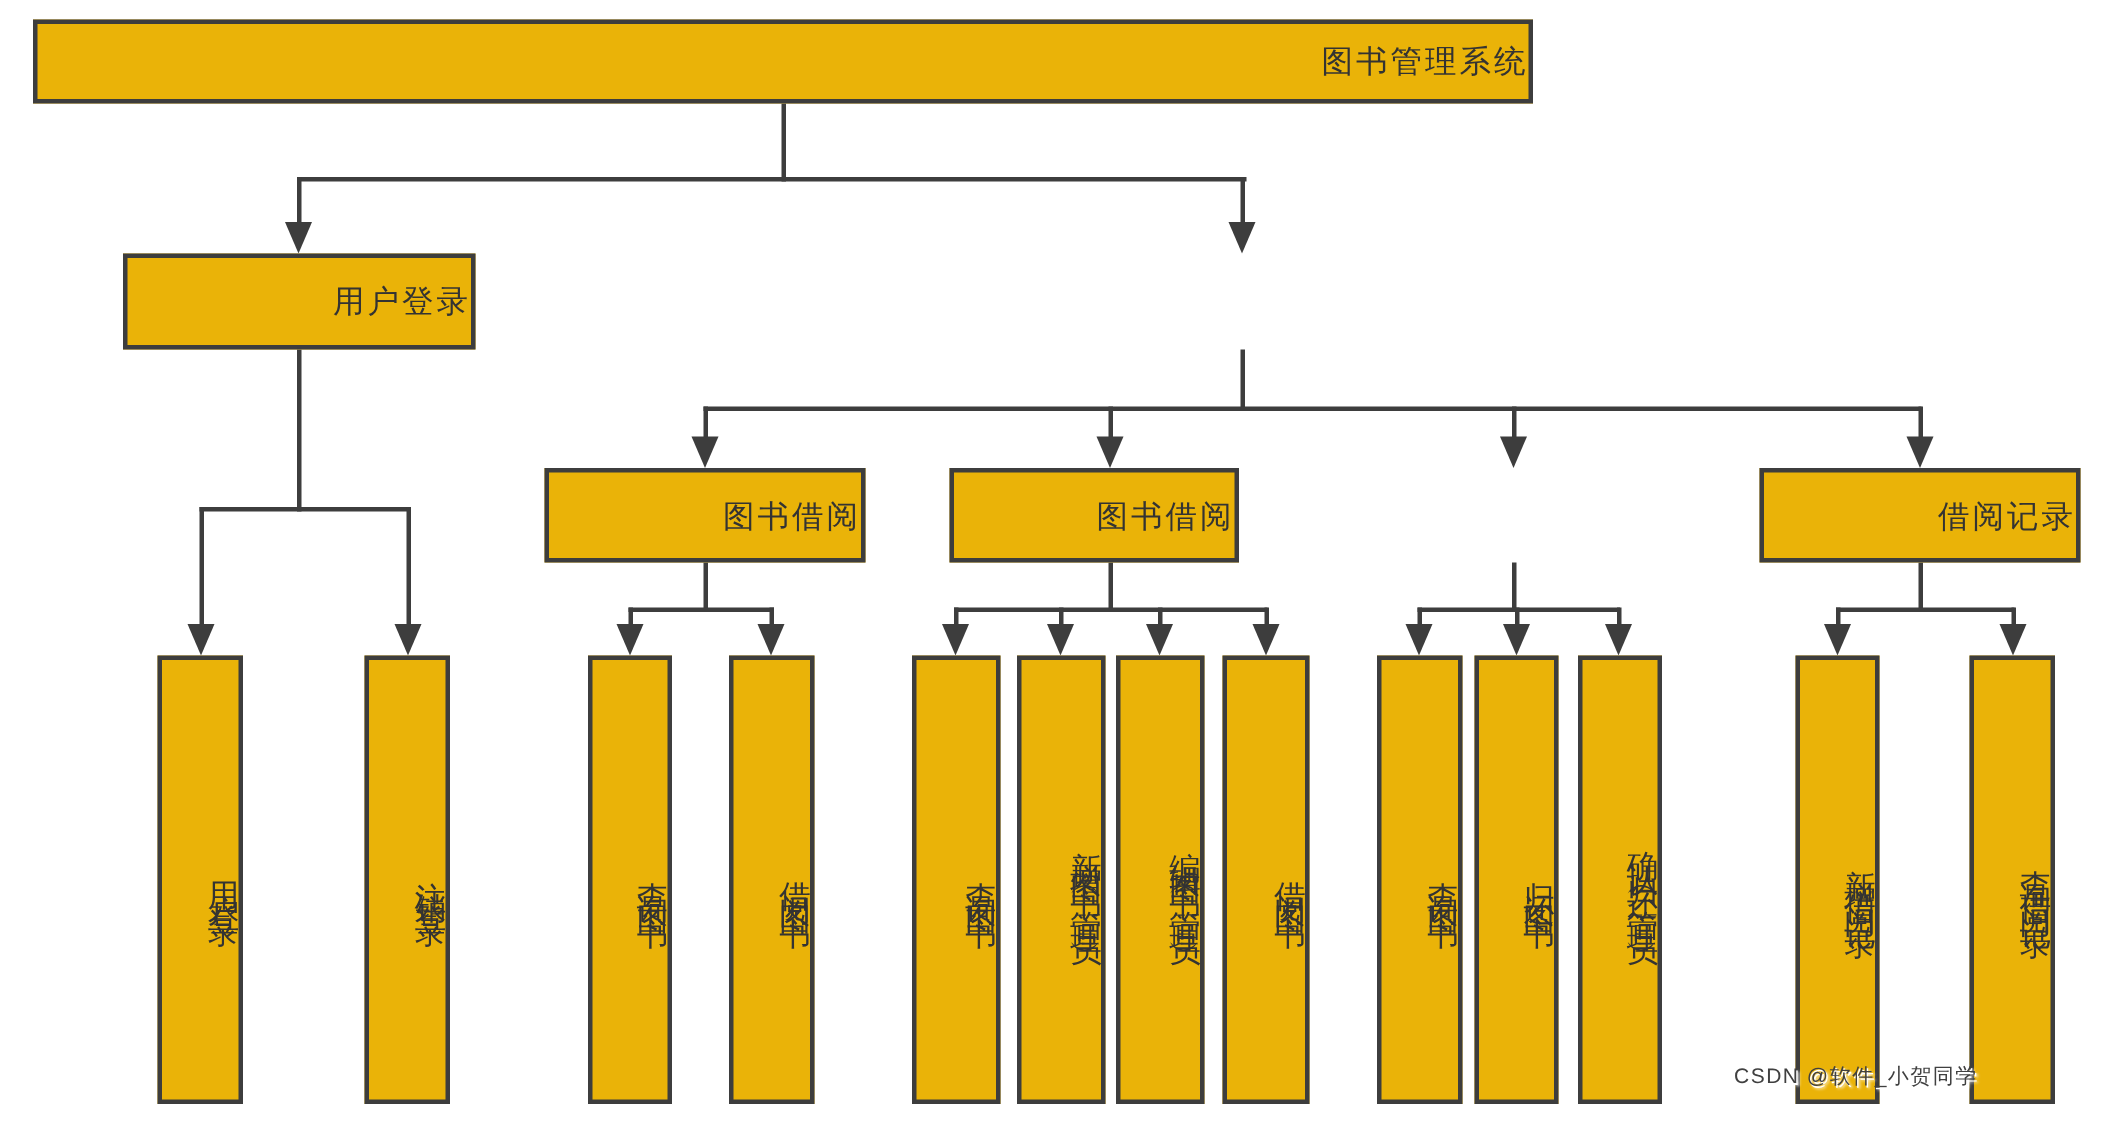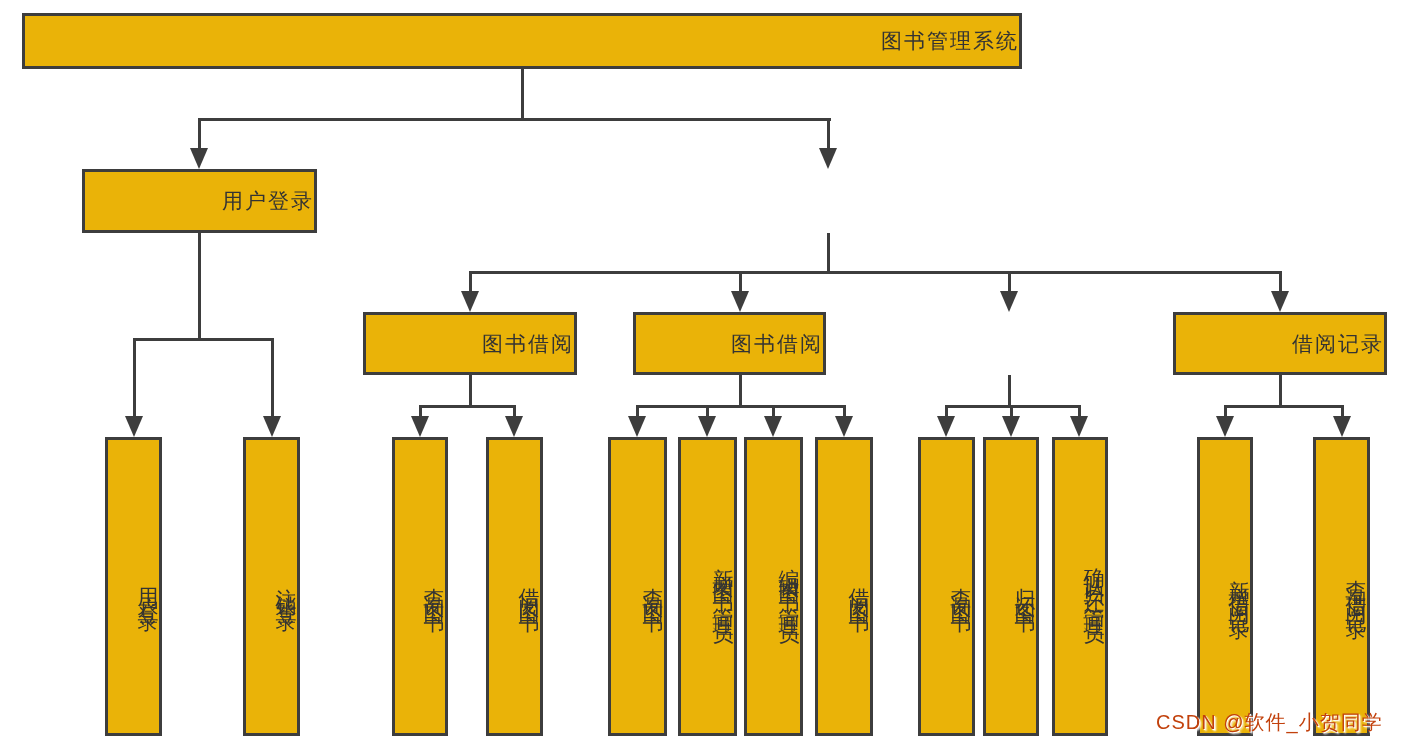--- a/index.html
+++ b/index.html
@@ -17,21 +17,21 @@
     font-size:21px;color:#333333;line-height:1;
   }
   .hline,.vline{position:absolute;background:#3d3d3d;z-index:1;}
   .head{
     position:absolute;width:0;height:0;z-index:1;
     border-left:9px solid transparent;border-right:9px solid transparent;
     border-top:21px solid #3d3d3d;
   }
   #watermark{
     position:absolute;left:1156px;top:709px;z-index:3;
-    font-size:20px;color:#c2410c;letter-spacing:1px;
+    font-size:14px;color:#404040;letter-spacing:1px;
     text-shadow:1px 1px 0 #ffffff,2px 2px 2px #ffffff;
   }
 </style>
 </head>
 <body>
 
 <div id="canvas">
 
   <div class="box" style="left:22px;top:13px;width:1000px;height:56px;">
     <span>图书管理系统</span>

